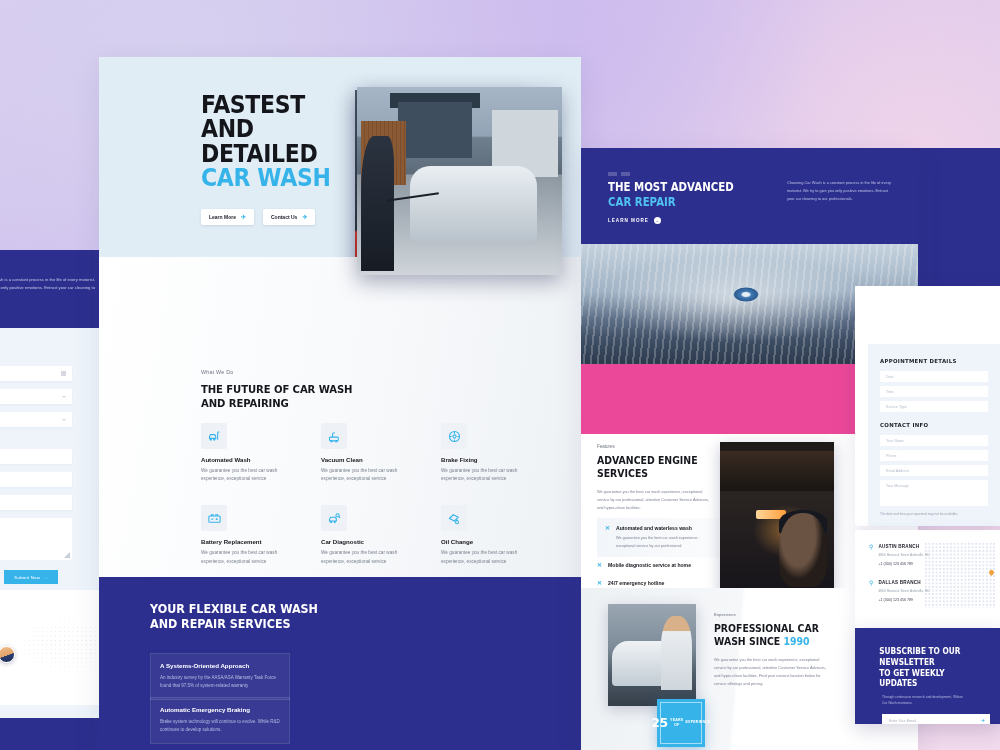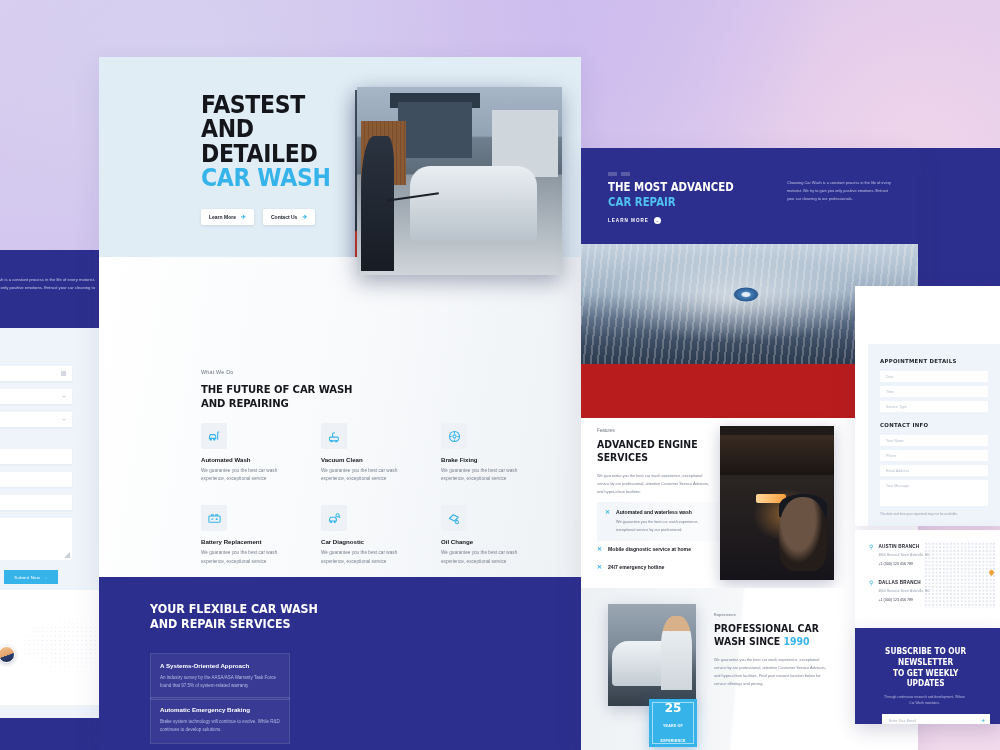--- a/index.html
+++ b/index.html
@@ -124,21 +124,21 @@
   #flex-photo .fence { position:absolute; left:2%; top:18%; width:22%; height:34%;
        background: repeating-linear-gradient(90deg,#8a5a35 0 3px,#7a4d2c 3px 4px); }
   #flex-photo .garage { position:absolute; right:2%; top:12%; width:32%; height:36%; background:#cfd6dc; }
   #flex-photo .car { position:absolute; left:26%; top:42%; width:62%; height:40%;
        background: linear-gradient(180deg,#e9eef2,#b9c3cb); border-radius: 20px 20px 5px 5px; }
   #flex-photo .person { position:absolute; left:2%; top:26%; width:16%; height:72%;
        background: linear-gradient(180deg,#2b3340,#171c24); border-radius: 40% 20% 0 0; }
   #flex-photo .hose { position:absolute; left:14%; top:58%; width:26%; height:1.6px; background:#1b2029; transform: rotate(-8deg); }
 
   
-  #right { left: 581px; top: 148px; width: 337px; height: 602px; background: #b91c1c;
+  #right { left: 581px; top: 148px; width: 337px; height: 602px; background: #ec4899;
            box-shadow: 0 8px 26px rgba(60,45,110,.10); }
   #r-hero { position:absolute; left:0; top:0; width:337px; height:96px; background:#2d2f8e; }
   .r-chip { position:absolute; top:24px; width: 9px; height: 4px; background: rgba(255,255,255,.22); }
   #rc1 { left: 27px; } #rc2 { left: 40px; }
   #r-hero h1 { position:absolute; left:27px; top:32px; width:160px;
      font-family:"DejaVu Sans", sans-serif; font-weight:700; font-size:11.6px; line-height:1.3; color:#fff;
      transform: scaleX(.88); transform-origin:left top;}
   #r-hero h1 .cy { color:#4fc0f0; }
   #r-lm { position:absolute; left:27px; top:69px; display:flex; align-items:center; gap:5px;
           font-size:4.6px; letter-spacing:1px; color:#fff; font-weight:700; }
@@ -159,21 +159,21 @@
      background: repeating-linear-gradient(96deg, rgba(255,255,255,.30) 0 2px, rgba(255,255,255,0) 2px 7px); opacity:.75;}
   
   #r-stats { position:absolute; left:0; top:216px; width:337px; height:54px;
              background: linear-gradient(180deg,#f0f3f7,#e9edf2); display:flex; align-items:center; padding-left:20px; }
   .stat { width: 72px; }
   .stat .n { font-family:"DejaVu Sans", sans-serif; font-weight:700; font-size:11.5px; color:#36b4ea; line-height:1;
              transform: scaleX(.9); transform-origin:left center; }
   .stat .l { font-size:4.4px; font-weight:700; color:#2b2f3a; letter-spacing:.2px; margin-top:5px;
              transform: scaleX(.92); transform-origin:left center; }
   
-  #r-feat { position:absolute; left:0; top:270px; width:337px; height:170px; background:#fff; }
+  #r-feat { position:absolute; left:0; top:286px; width:337px; height:170px; background:#fff; }
   #r-feat .eyebrow { position:absolute; left:16px; top:10px; font-size:4.5px; color:#6d7380; }
   #r-feat h2 { position:absolute; left:16px; top:20px; width:120px;
      font-family:"DejaVu Sans", sans-serif; font-weight:700; font-size:10.4px; line-height:1.26; color:#15171d;
      transform: scaleX(.9); transform-origin:left top; }
   #r-feat .desc { position:absolute; left:16px; top:54px; width:118px; font-size:3.9px; color:#7b8290; line-height:2.0; }
   .fitem { position:absolute; left:16px; display:flex; gap:6px; }
   .fitem .x { color:#36b4ea; font-size:6px; line-height:1; font-weight:700; }
   .fitem .ft { font-size:5.1px; font-weight:700; color:#15171d; }
   .fitem .fd { font-size:3.8px; color:#7b8290; line-height:2.0; margin-top:4px; width: 85px;}
   #fi1 { top:84px; width:122px; background: linear-gradient(90deg,#f2f5f9,#fbfcfd); padding:7px 8px; }
@@ -197,23 +197,23 @@
   
   #r-exp { position:absolute; left:0; top:440px; width:337px; height:162px;
            background: linear-gradient(95deg,#eef1f4 0%,#f5f7f9 46%, #ffffff 47%, #ffffff 100%); }
   #r-exp-photo { position:absolute; left:27px; top:16px; width:88px; height:102px; overflow:hidden;
                  box-shadow: 0 4px 14px rgba(30,40,90,.22); }
   #r-exp-photo .ph-inner { background: linear-gradient(180deg,#9aa7b3 0%,#7e8c99 42%,#4d5a67 70%,#353f4a 100%); }
   #r-exp-photo .car2 { position:absolute; left:4%; top:36%; width:92%; height:44%;
        background: linear-gradient(180deg,#eef2f5,#c3ccd4); border-radius: 16px 16px 4px 4px; }
   #r-exp-photo .woman { position:absolute; right:4%; top:12%; width:36%; height:72%;
        background: linear-gradient(180deg,#d8b08a 0 20%, #e9edf0 21%, #cfd6dc 100%); border-radius: 40% 40% 0 0;}
-  #r-badge { position:absolute; left:68px; top:111px; width:48px; height:48px; background:#36b4ea;
+  #r-badge { position:absolute; left:76px; top:111px; width:48px; height:48px; background:#36b4ea;
              box-shadow: 0 4px 12px rgba(40,120,190,.35);
-             display:flex; flex-direction:column; align-items:center; justify-content:center; gap:10px;
+             display:flex; flex-direction:row; align-items:center; justify-content:center; gap:2px;
              color:#fff; text-align:center; }
   #r-badge .inner { position:absolute; inset:3px; border:.6px solid rgba(255,255,255,.55); }
   #r-badge .bn { font-family:"DejaVu Sans", sans-serif; font-weight:700; font-size:12px; line-height:1; }
   #r-badge .bl { font-size:3.6px; font-weight:700; line-height:1.5; letter-spacing:.2px; }
   #r-exp .eyebrow { position:absolute; left:133px; top:24px; font-size:4.4px; color:#6d7380; }
   #r-exp h2 { position:absolute; left:133px; top:34px; width:120px;
      font-family:"DejaVu Sans", sans-serif; font-weight:700; font-size:10.4px; line-height:1.28; color:#15171d;
      transform: scaleX(.9); transform-origin:left top;}
   #r-exp h2 .cy { color:#36b4ea; }
   #r-exp .desc { position:absolute; left:133px; top:68px; width:118px; font-size:3.9px; color:#7b8290; line-height:2.05;}
@@ -240,21 +240,21 @@
   .br .pin { color:#36b4ea; font-size:6px; line-height:1; }
   .br .bt { font-size:4.6px; font-weight:700; color:#1a1d26; letter-spacing:.2px; }
   .br .ba { font-size:3.3px; color:#98a1af; line-height:1.9; margin-top:3px; }
   .br .bp { font-size:3.6px; color:#3b4250; margin-top:4px; }
   #br-map { position:absolute; right:4px; top:12px; width:72px; height:66px; opacity:.5;
      background-image: radial-gradient(circle, #c2cbe4 .7px, transparent .75px); background-size: 3.6px 3.6px; }
   #br-pin { position:absolute; right:6px; top:40px; width:5px; height:5px; border-radius:50% 50% 50% 0;
             transform: rotate(-45deg); background:#f0a23c; }
 
   #news { left: 855px; top: 628px; width: 145px; height: 96px; background:#2d2f8e;
-          box-shadow: 0 6px 18px rgba(40,30,90,.18); text-align: center; }
+          box-shadow: 0 6px 18px rgba(40,30,90,.18); }
   #news h2 { padding: 18px 0 0 27px; width: 130px; font-family:"DejaVu Sans", sans-serif; font-weight:700;
              font-size: 8.2px; line-height:1.32; color:#fff; transform: scaleX(.9); transform-origin:left top; }
   #news p { padding: 6px 0 0 27px; width: 112px; font-size:3.3px; color:#b6bae0; line-height:1.8; }
   #news-input { margin: 7px 0 0 27px; width: 108px; height: 13px; background:#fff;
                 display:flex; align-items:center; justify-content:space-between; padding: 0 5px 0 7px; }
   #news-input .ph { font-size:3.6px; color:#aab2c0; }
   #news-input .go { color:#36b4ea; font-size:5px; line-height:1; }
 
   #right-strip { left: 918px; top: 148px; width: 82px; height: 138px; background:#2d2f8e; }
 </style>

